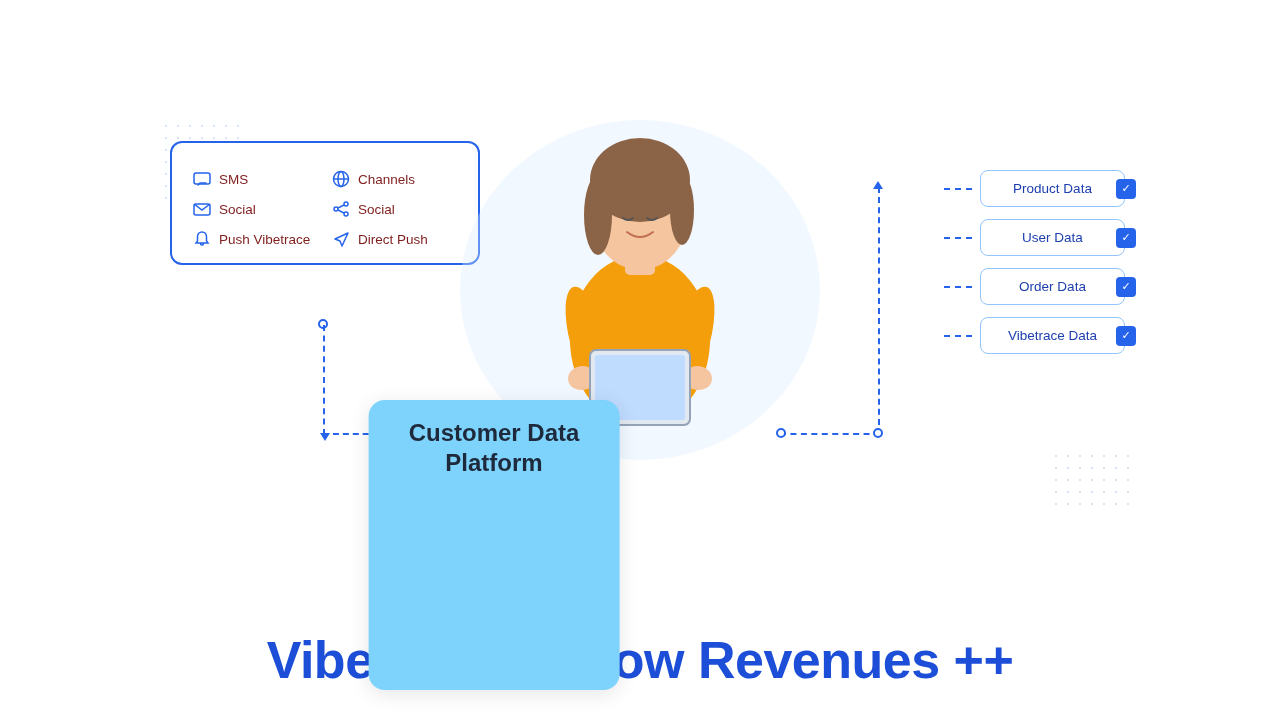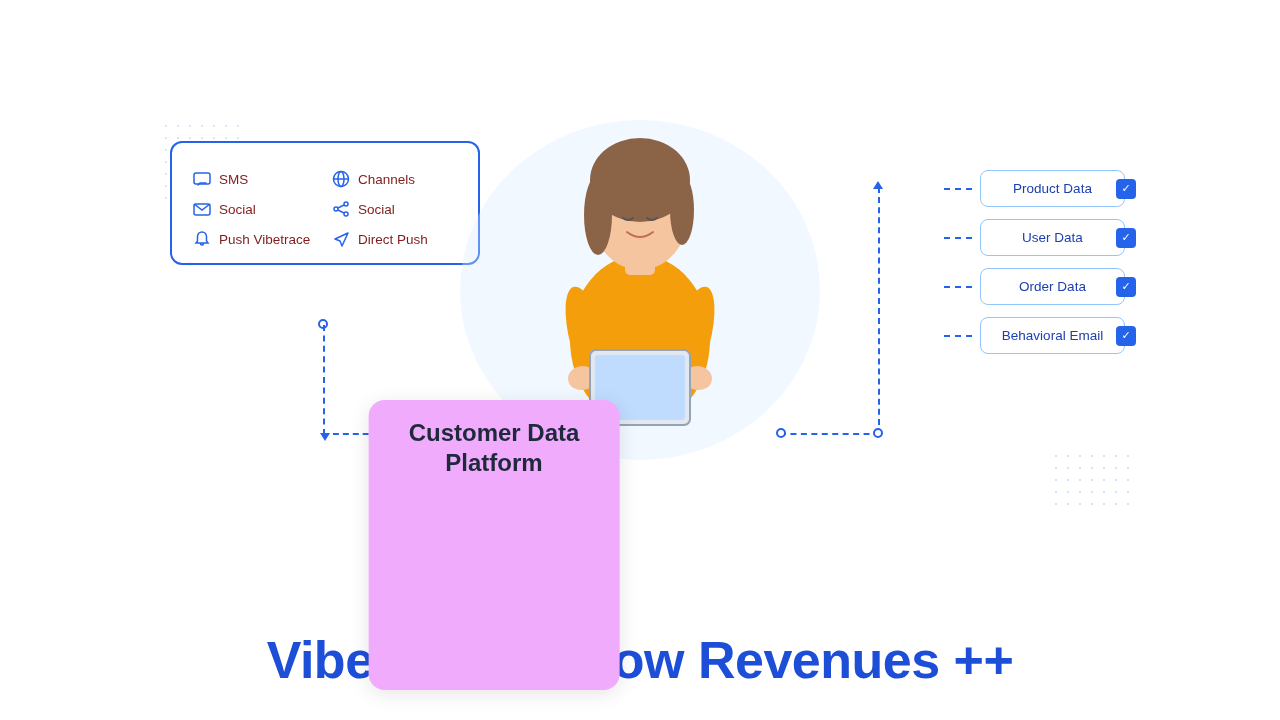--- a/index.html
+++ b/index.html
@@ -124,21 +124,21 @@
       border: 2px solid #2563eb;
       background: white;
     }
 
     
     .cdp-box {
       position: absolute;
       bottom: 30px;
       left: 50%;
       transform: translateX(-50%);
-      background: #f0abfc;
+      background: #7dd3fc;
       border-radius: 16px;
       padding: 18px 40px;
       box-shadow: 0 4px 20px rgba(0,0,0,0.1);
       text-align: center;
       min-width: 200px;
       z-index: 3;
     }
 
     .cdp-title {
       font-size: 24px;
@@ -379,21 +379,21 @@
     <div class="data-box-line"></div>
     <div class="data-box">
       <span>Order Data</span>
       <div class="data-box-check">✓</div>
     </div>
   </div>
 
   <div class="data-box-row">
     <div class="data-box-line"></div>
     <div class="data-box">
-      <span>Behavioral Email</span>
+      <span>Vibetrace Data</span>
       <div class="data-box-check">✓</div>
     </div>
   </div>
 
 </div>
 
 <div class="tagline-section">
   <div class="tagline-text">Vibetrace &gt; Grow Revenues ++</div>
 </div>
 

